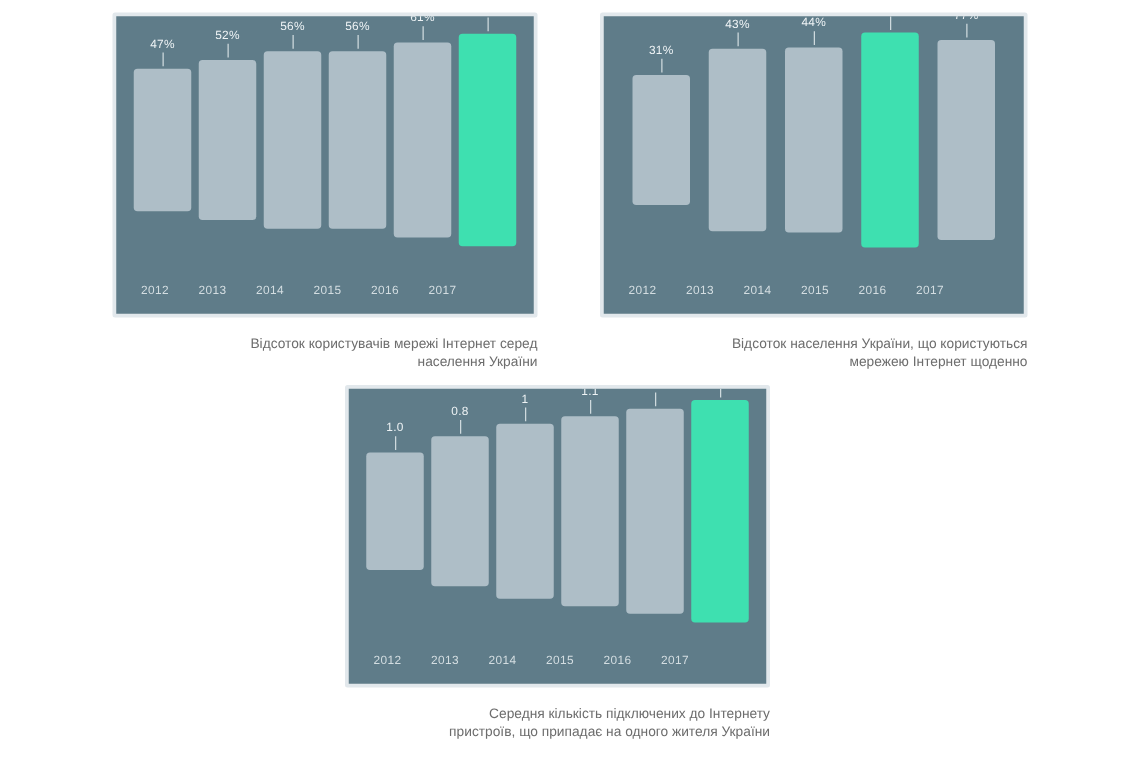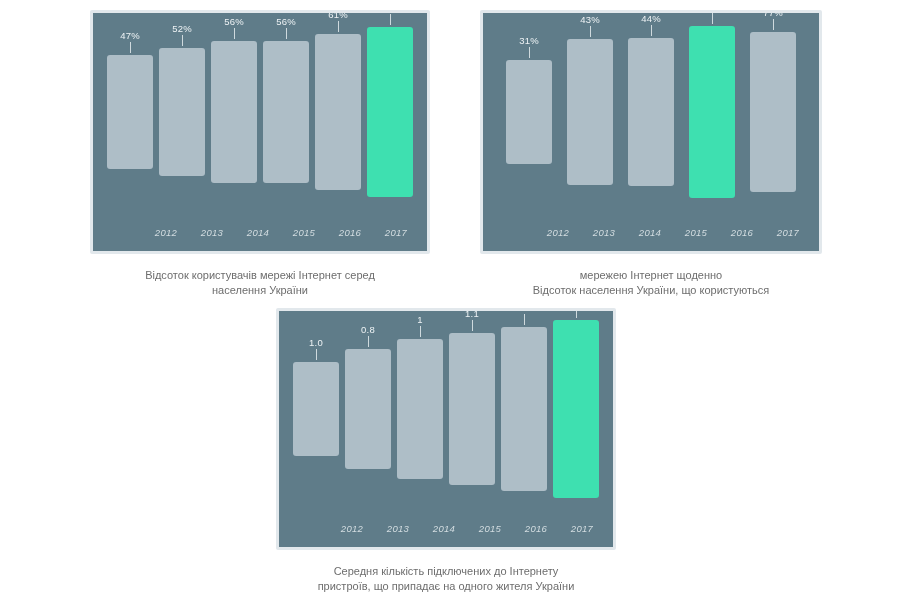--- a/index.html
+++ b/index.html
@@ -88,39 +88,38 @@
     letter-spacing: .2px;
     margin-bottom: 1px;
     white-space: nowrap;
   }
   .xlabels {
     position: absolute;
     left: 0;
     right: 0;
     bottom: 12px;
     display: flex;
-    justify-content: flex-end;
+    justify-content: flex-start;
     padding: 0 8px;
     box-sizing: border-box;
-    font-style: italic;
   }
   .xlabel {
     flex: 0 0 auto;
     width: 46px;
     text-align: center;
     font-size: 9.5px;
     line-height: 12px;
     color: #d3dde1;
     letter-spacing: .3px;
   }
 
   
   .caption {
     margin-top: 14px;
-    text-align: center;
+    text-align: right;
     font-size: 11px;
     line-height: 15px;
     color: #6d6d6d;
   }
   .caption .ln { display: block; }
 
   
   #block-1 { left: 90px;  top: 10px;  width: 340px; }
   #block-1 .panel { width: 340px; height: 244px; }
 
@@ -269,22 +268,22 @@
         <div class="xlabel">2013</div>
         <div class="xlabel">2014</div>
         <div class="xlabel">2015</div>
         <div class="xlabel">2016</div>
         <div class="xlabel">2017</div>
       </div>
     </div>
   </div>
 
   <div class="caption">
+    <span class="ln">Відсоток населення України, що користуються</span>
     <span class="ln">мережею Інтернет щоденно</span>
-    <span class="ln">Відсоток населення України, що користуються</span>
   </div>
 </div>
 
 <div class="chart-block" id="block-3">
   <div class="panel">
     <div class="plot">
       <div class="bars">
 
         <div class="bar-col">
           <div class="bar" style="height:48.0%">

